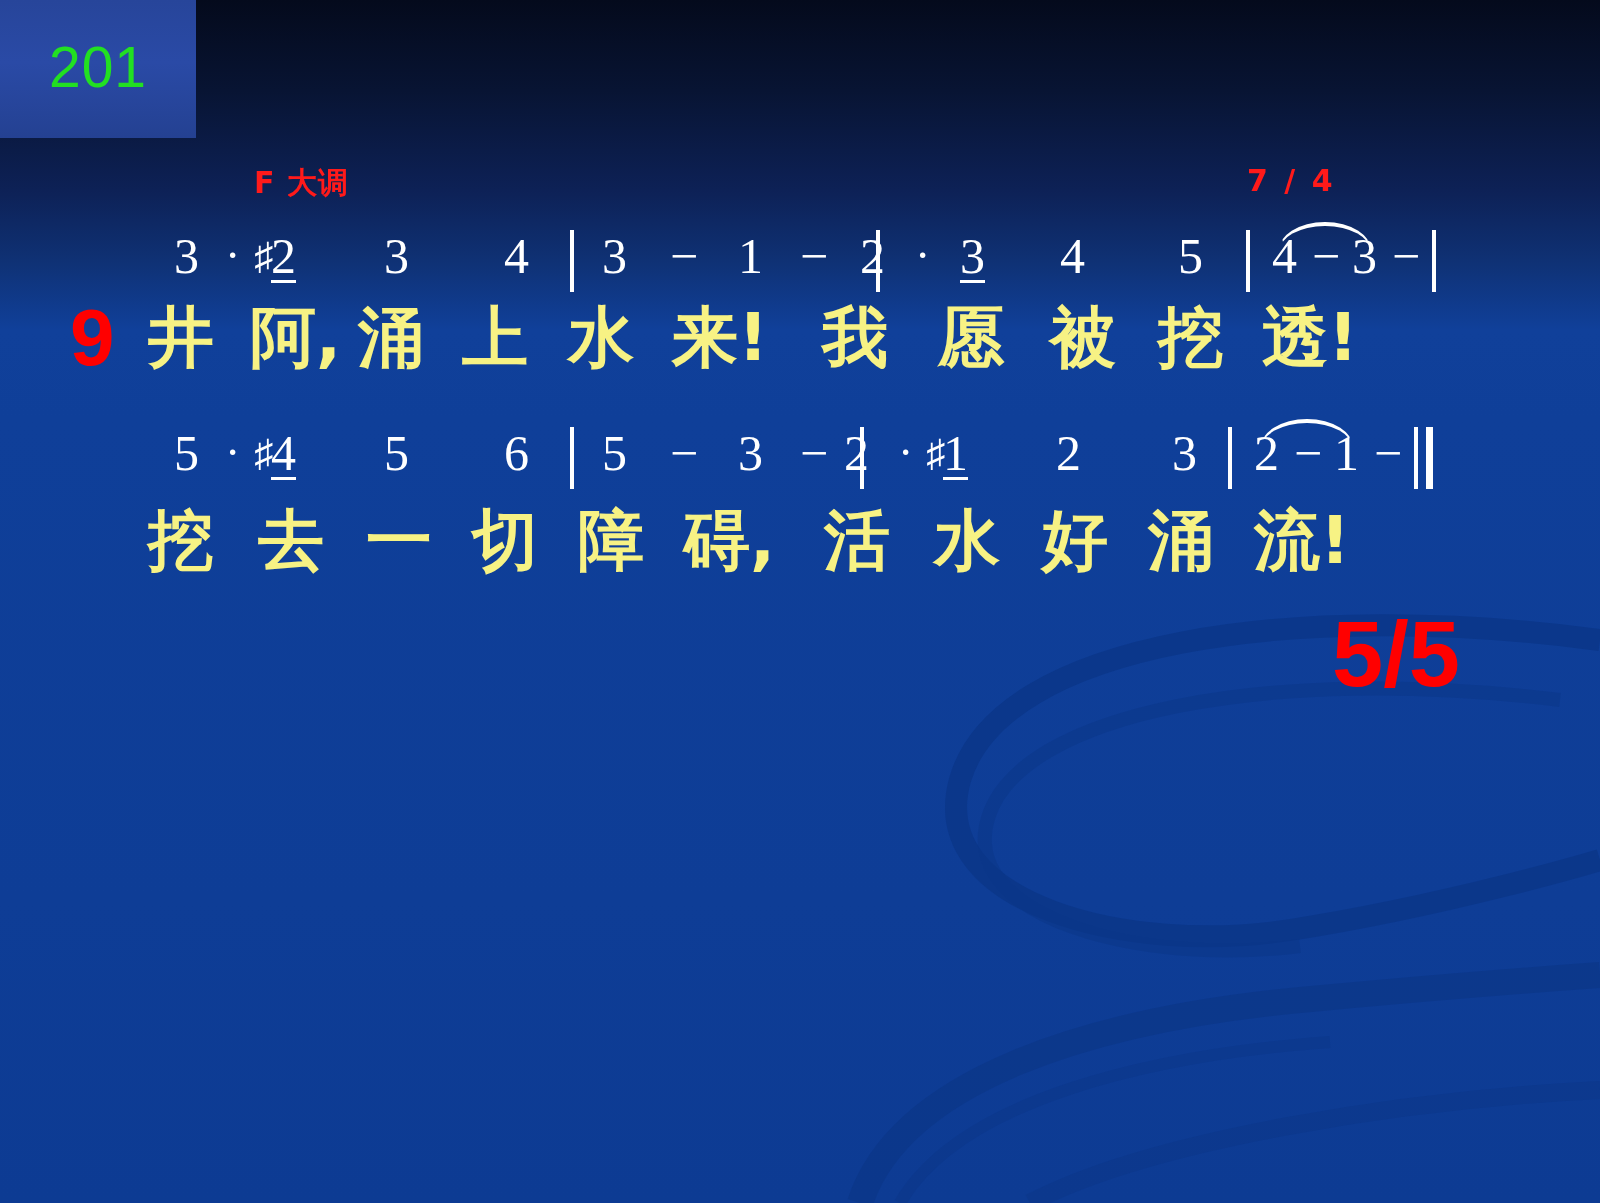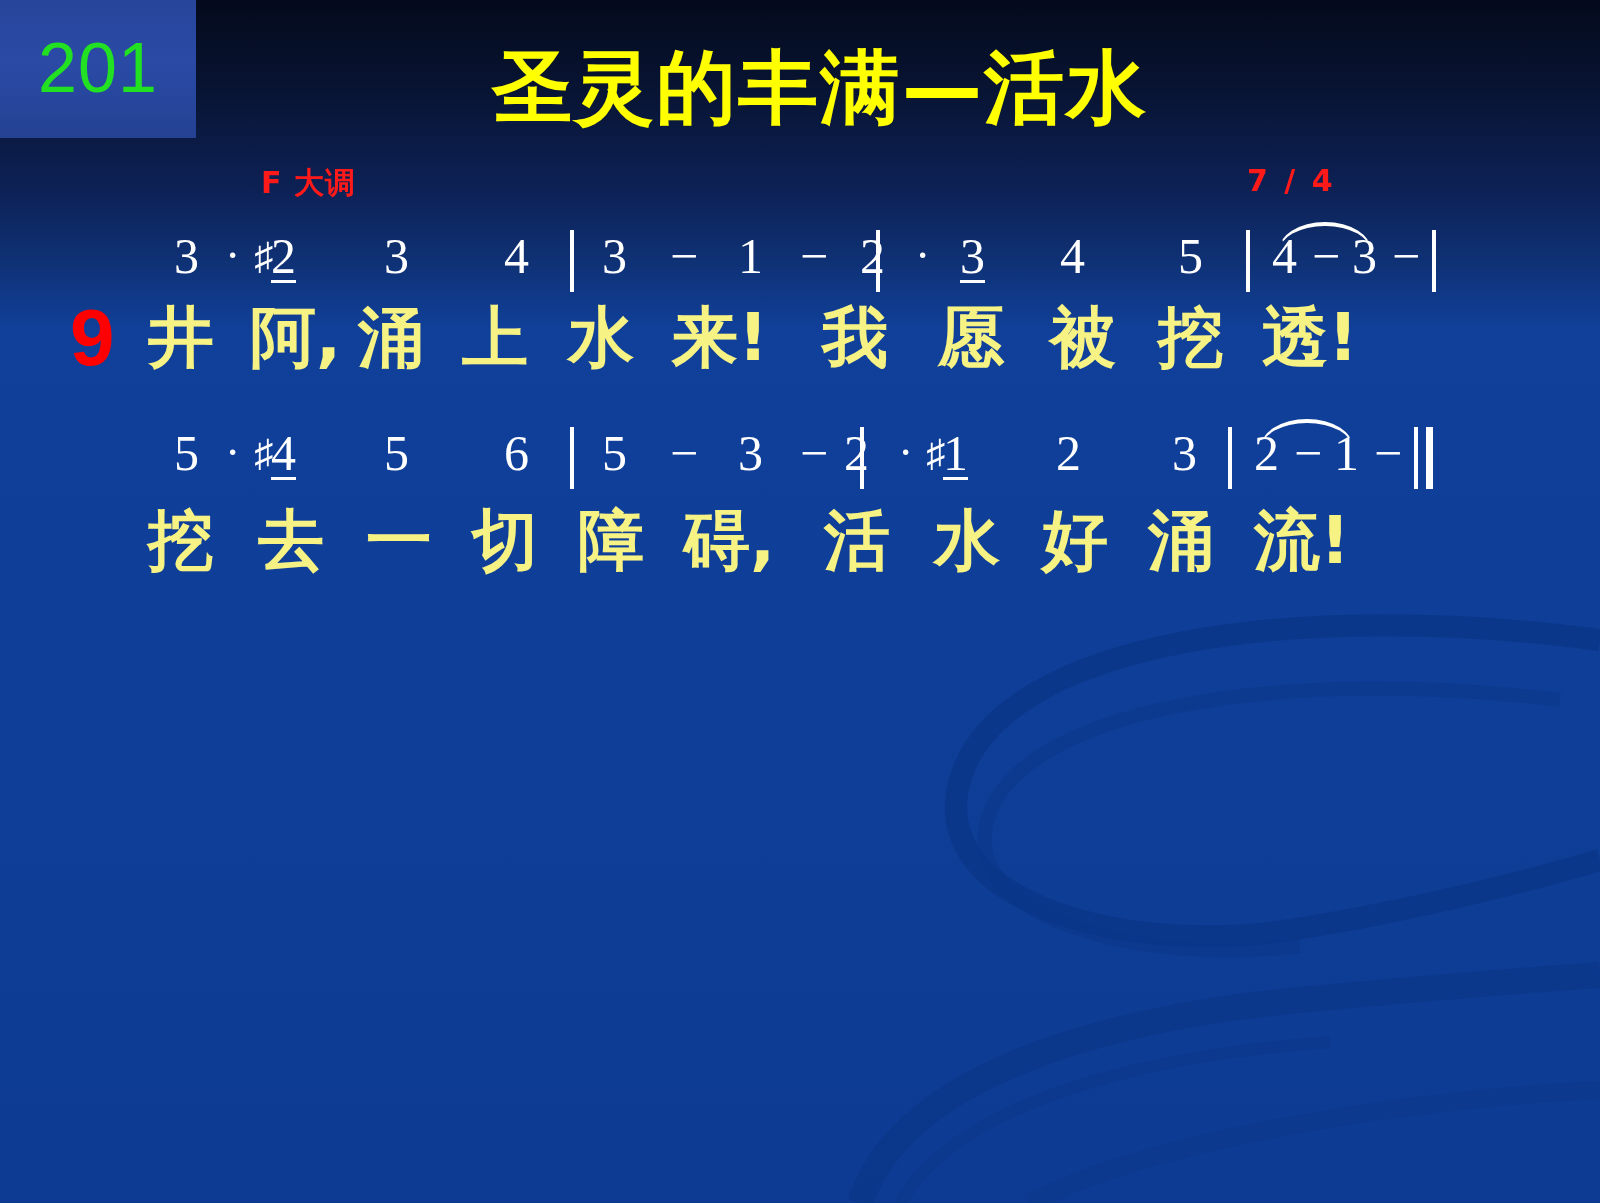--- a/index.html
+++ b/index.html
@@ -43,21 +43,21 @@
     background: linear-gradient(to bottom, #27459a 0%, #2a4aa6 45%, #244192 100%);
     box-sizing: border-box;
   }
   #badge .badge-text {
     position: absolute;
     left: 0; right: 0;
     top: 50%;
     transform: translateY(-52%);
     text-align: center;
     color: #22e022;
-    font-size: 70px;
+    font-size: 57px;
     font-weight: 400;
     letter-spacing: 1px;
     line-height: 1;
     font-family: "Liberation Sans", "DejaVu Sans", sans-serif;
   }
 
   
   #title {
     position: absolute;
     left: 0; right: 0;
@@ -68,21 +68,21 @@
     font-weight: bold;
     letter-spacing: 2px;
     line-height: 1.05;
     font-family: "DejaVu Sans", "Liberation Sans", sans-serif;
     padding-left: 40px;
   }
 
   
   #key-sig {
     position: absolute;
-    left: 261px;
+    left: 254px;
     top: 163px;
     color: #ff1a1a;
     font-size: 30px;
     font-weight: bold;
     letter-spacing: 1px;
     font-family: "DejaVu Sans", "Liberation Sans", sans-serif;
   }
   #time-sig {
     position: absolute;
     left: 1247px;
@@ -213,21 +213,20 @@
       <path d="M860,1203 C900,1080 1090,1020 1300,1000 C1460,985 1600,975 1600,975" stroke-width="26" stroke-opacity="0.7"></path>
       <path d="M900,1203 C960,1100 1150,1055 1330,1042" stroke-width="12" stroke-opacity="0.45"></path>
       <path d="M1600,1090 C1400,1100 1150,1140 1030,1203" stroke-width="18" stroke-opacity="0.5"></path>
     </g>
   </svg>
 
   <div id="badge">
     <div class="badge-text">201</div>
   </div>
 
-  <div id="title">圣灵的丰满—活水</div>
 
   <div id="key-sig">F 大调</div>
 
   <div id="time-sig">7 / 4</div>
 
   <div class="notation-row" style="top:228px;">
     <span class="note" style="left:14px;">3</span>
     <span class="dot" style="left:65px;">·</span>
     <span class="note" style="left:94px;"><span class="sharp">♯</span><span class="u">2</span></span>
     <span class="note" style="left:224px;">3</span>
@@ -303,14 +302,15 @@
     <span class="lyr" style="left:472px;">切</span>
     <span class="lyr" style="left:578px;">障</span>
     <span class="lyr" style="left:684px;">碍,</span>
     <span class="lyr" style="left:824px;">活</span>
     <span class="lyr" style="left:934px;">水</span>
     <span class="lyr" style="left:1042px;">好</span>
     <span class="lyr" style="left:1148px;">涌</span>
     <span class="lyr" style="left:1254px;">流!</span>
   </div>
 
+  <div id="page-no">5/5</div>
 
 </div>
 
 </body></html>

